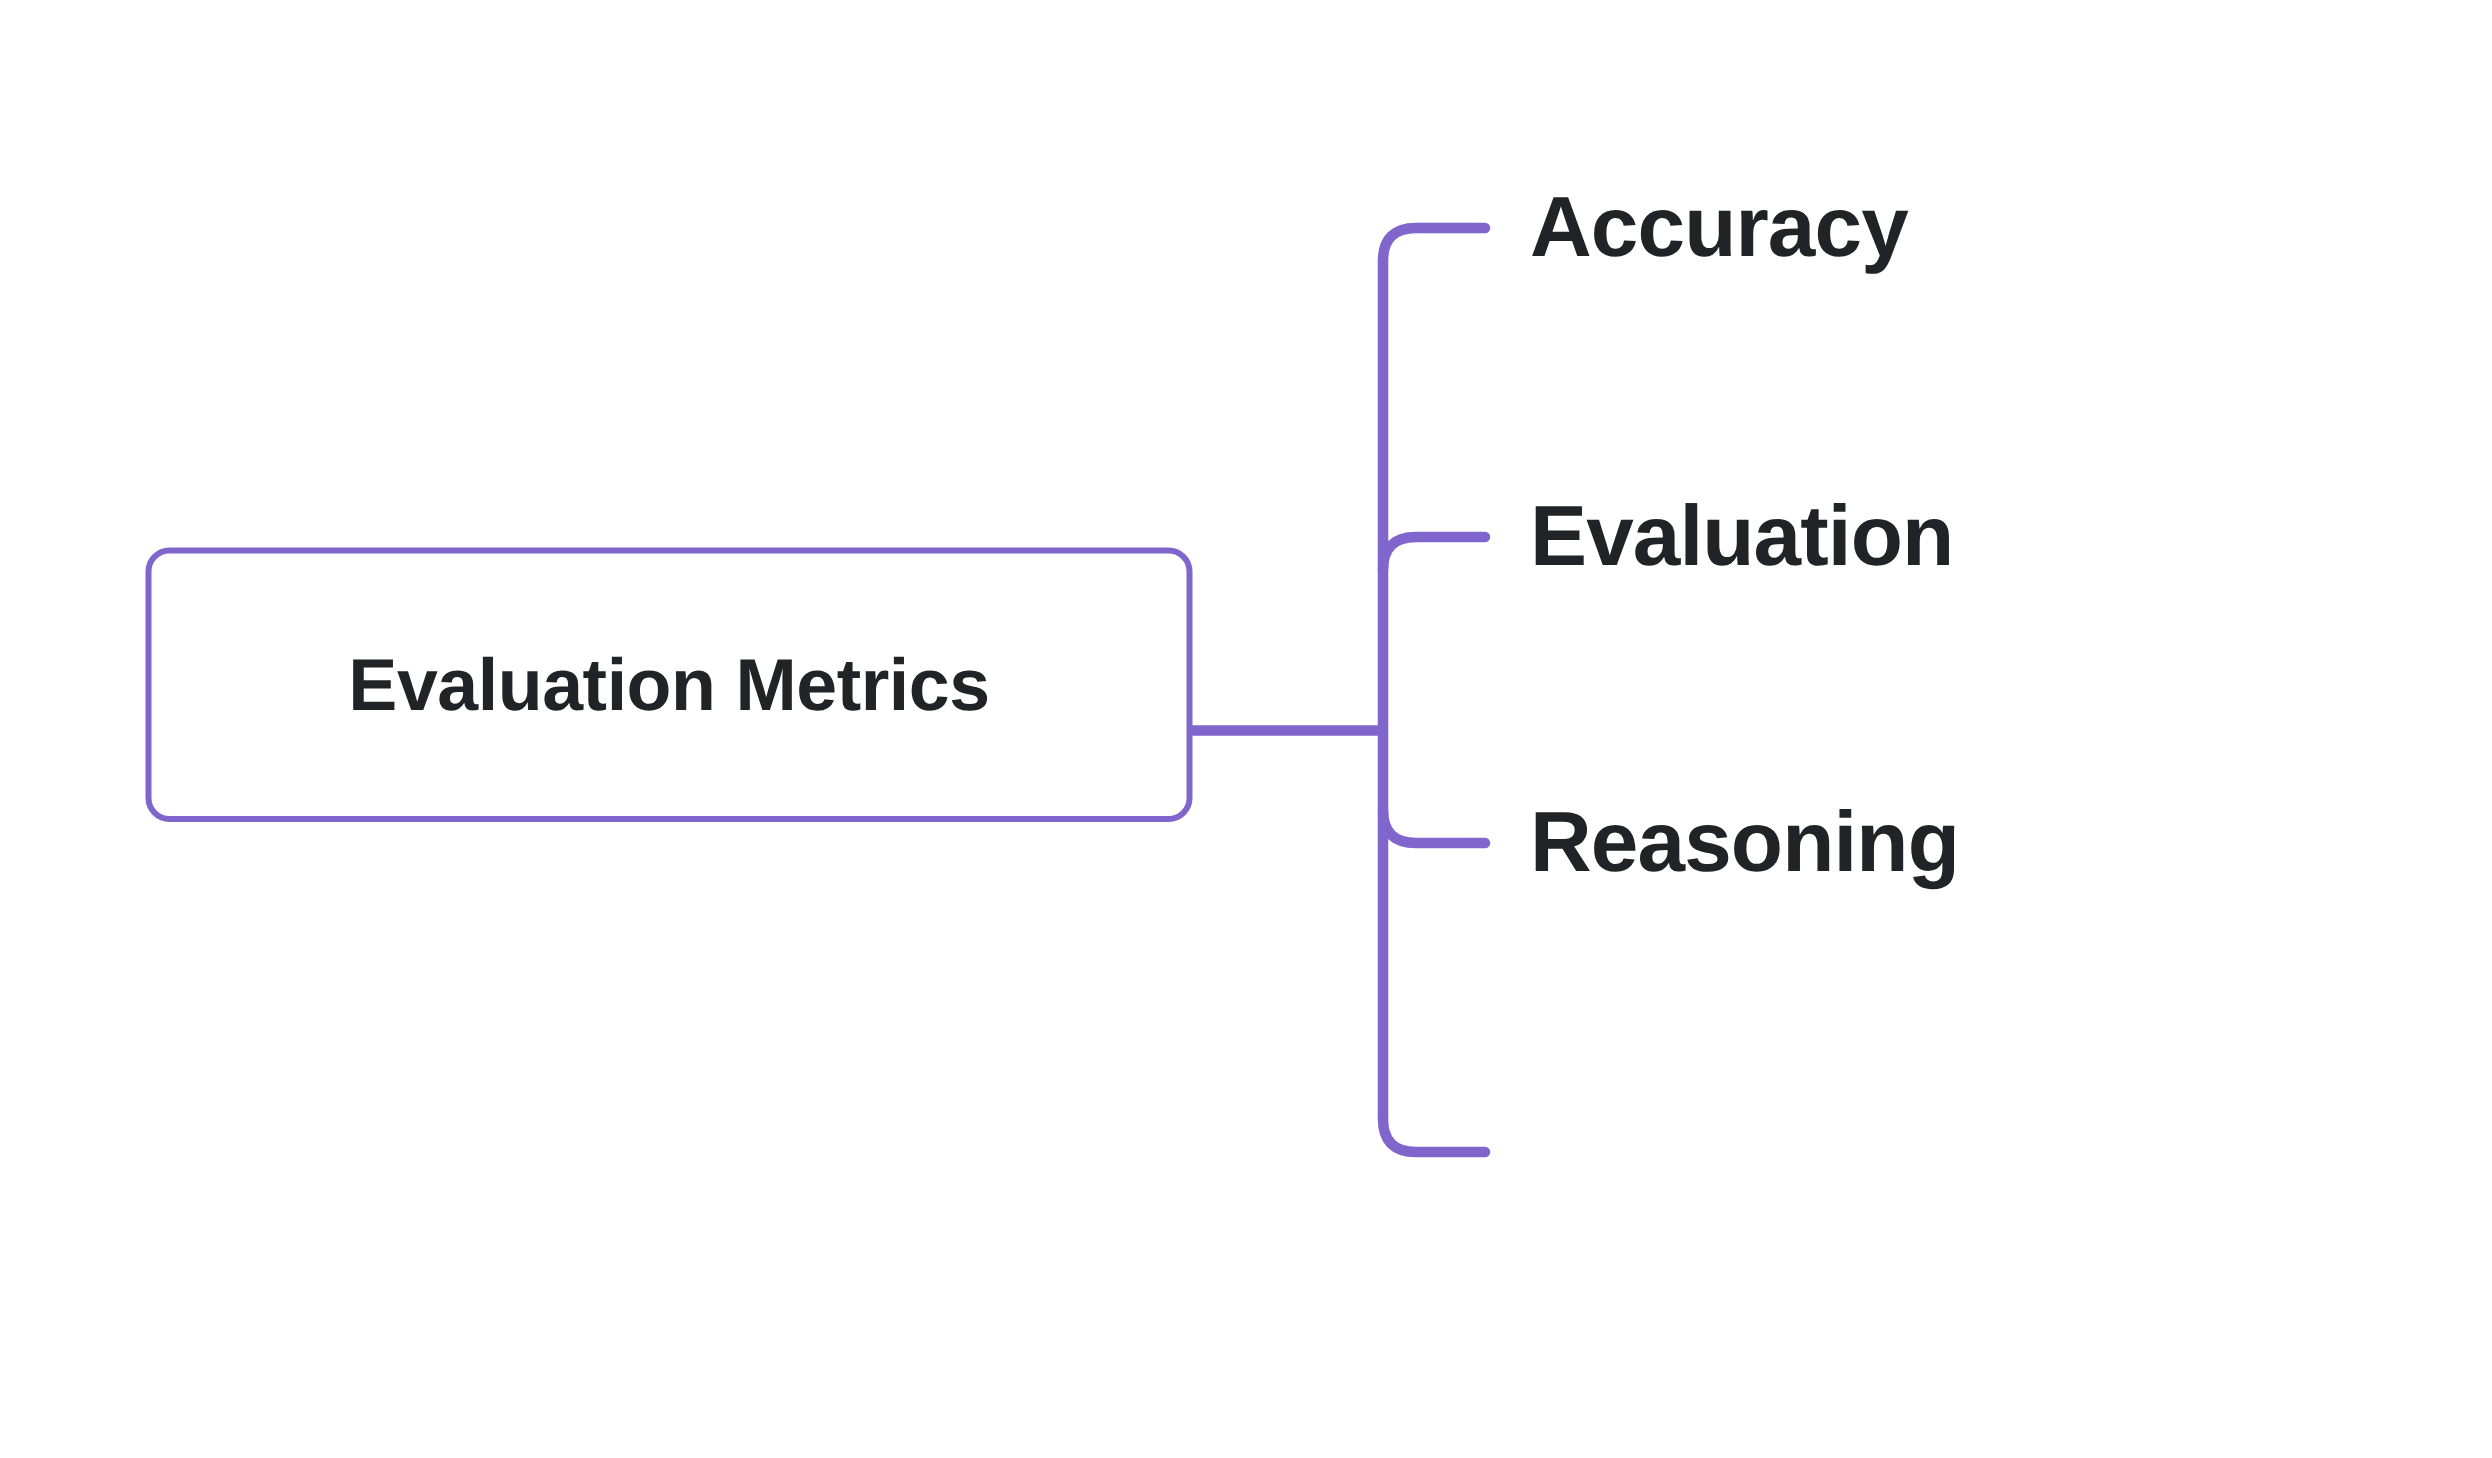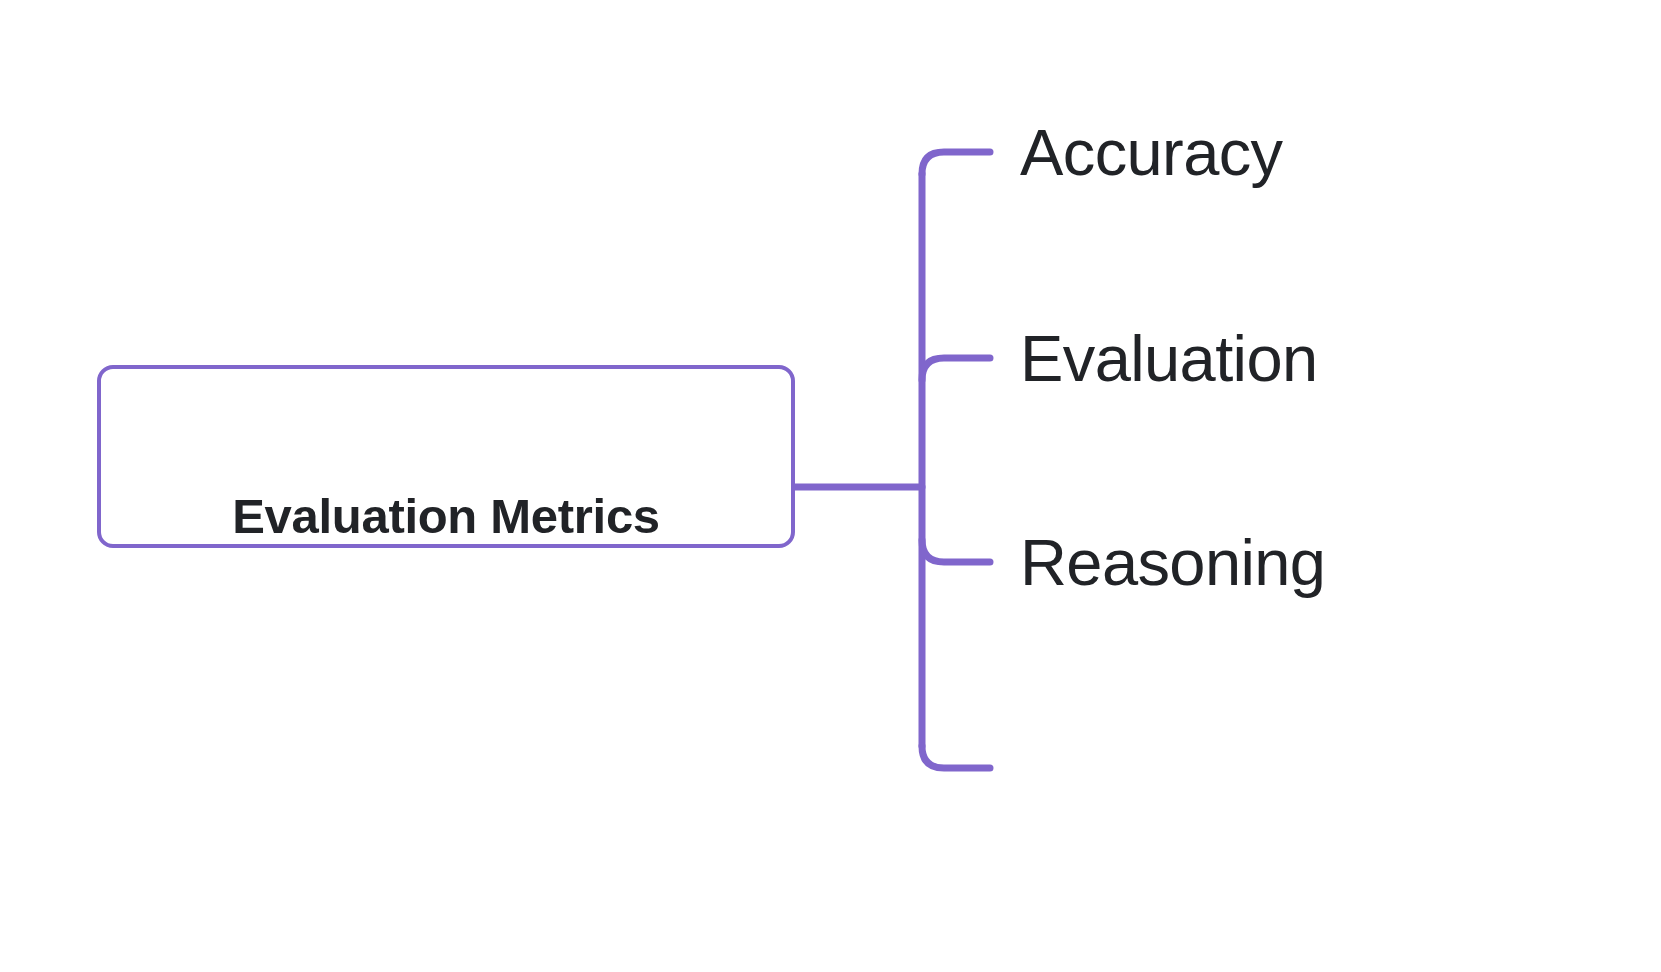--- a/index.html
+++ b/index.html
@@ -30,35 +30,35 @@
     position: absolute;
     left: 97px;
     top: 365px;
     width: 698px;
     height: 183px;
     box-sizing: border-box;
     border: 4px solid #8066CC;
     border-radius: 16px;
     background: #ffffff;
     display: flex;
-    align-items: flex-end;
+    align-items: center;
     justify-content: center;
   }
   .root-label {
     font-size: 49px;
     font-weight: bold;
     color: #212327;
     letter-spacing: -0.3px;
     white-space: nowrap;
   }
   .branch-label {
     position: absolute;
     left: 1020px;
-    font-size: 65px;
-    font-weight: normal;
+    font-size: 57px;
+    font-weight: bold;
     color: #212327;
     letter-spacing: -0.6px;
     white-space: nowrap;
     transform: translateY(-50%);
     line-height: 1;
   }
 </style>
 </head>
 <body>
 

